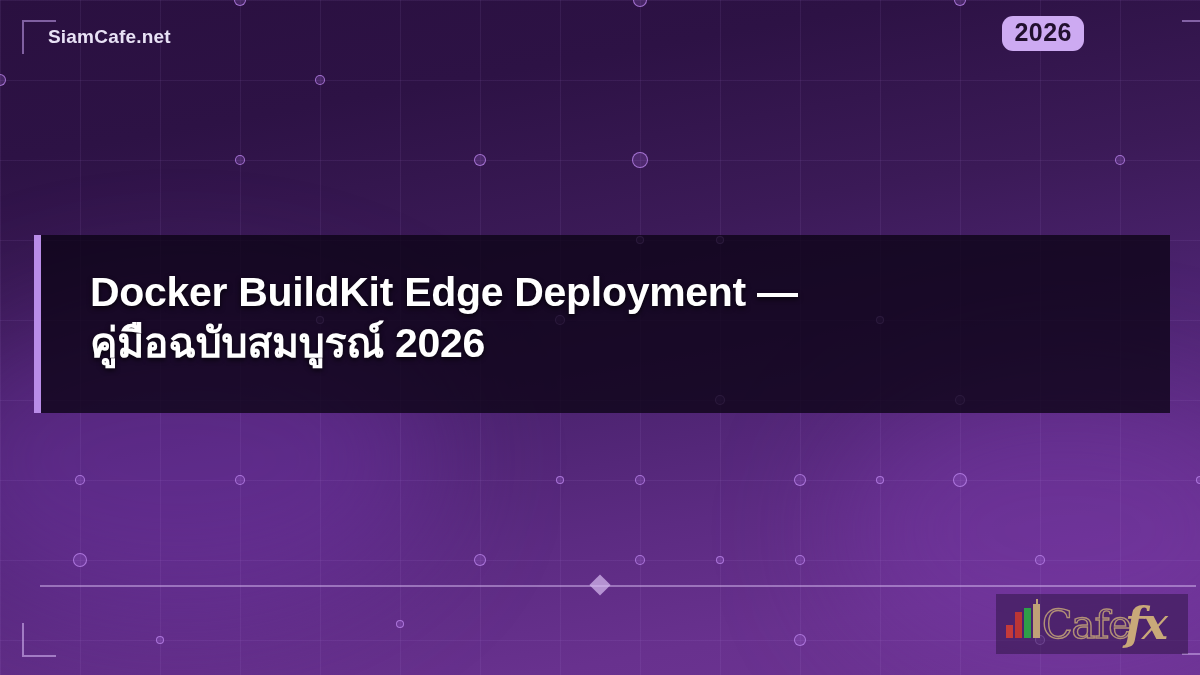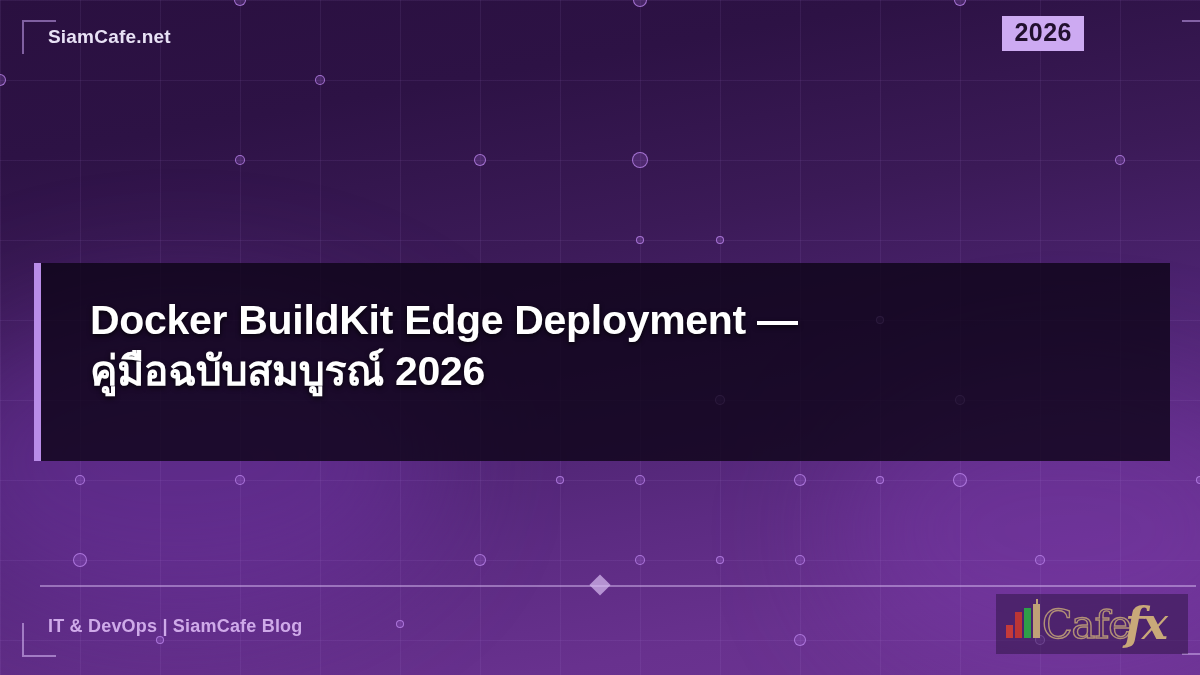--- a/index.html
+++ b/index.html
@@ -99,32 +99,32 @@
     position: absolute;
     right: 152px;
     top: 16px;
     background: #cdaaf2;
     color: #22102f;
     font-size: 25px;
     font-weight: bold;
     padding: 4px 12px 6px 12px;
     line-height: 1;
     letter-spacing: 0.5px;
+    border-radius: 11px;
   }
 
   
   .title-band {
     position: absolute;
     left: 34px;
     top: 235px;
     width: 1136px;
-    height: 198px;
+    height: 178px;
     background: rgba(12,4,22,0.80);
     box-sizing: border-box;
-    margin-top: 28px;
   }
   .title-accent {
     position: absolute;
     left: 0;
     top: 0;
     width: 7px;
     height: 100%;
     background: #b98ce8;
   }
   .title-text {
@@ -284,21 +284,20 @@
 
   <div class="title-band">
     <div class="title-accent"></div>
     <div class="title-text">Docker BuildKit Edge Deployment —
 คู่มือฉบับสมบูรณ์ 2026</div>
   </div>
 
   <div class="divider"></div>
   <div class="diamond"></div>
 
-  <div class="footer-text">IT &amp; DevOps | SiamCafe Blog</div>
 
   <div class="brand-logo">
     <div class="brand-bars">
       <span class="bar b1"></span>
       <span class="bar b2"></span>
       <span class="bar b3"></span>
       <span class="bar b4"></span>
       <span class="wick"></span>
     </div>
     <span class="brand-word">Cafe</span>

